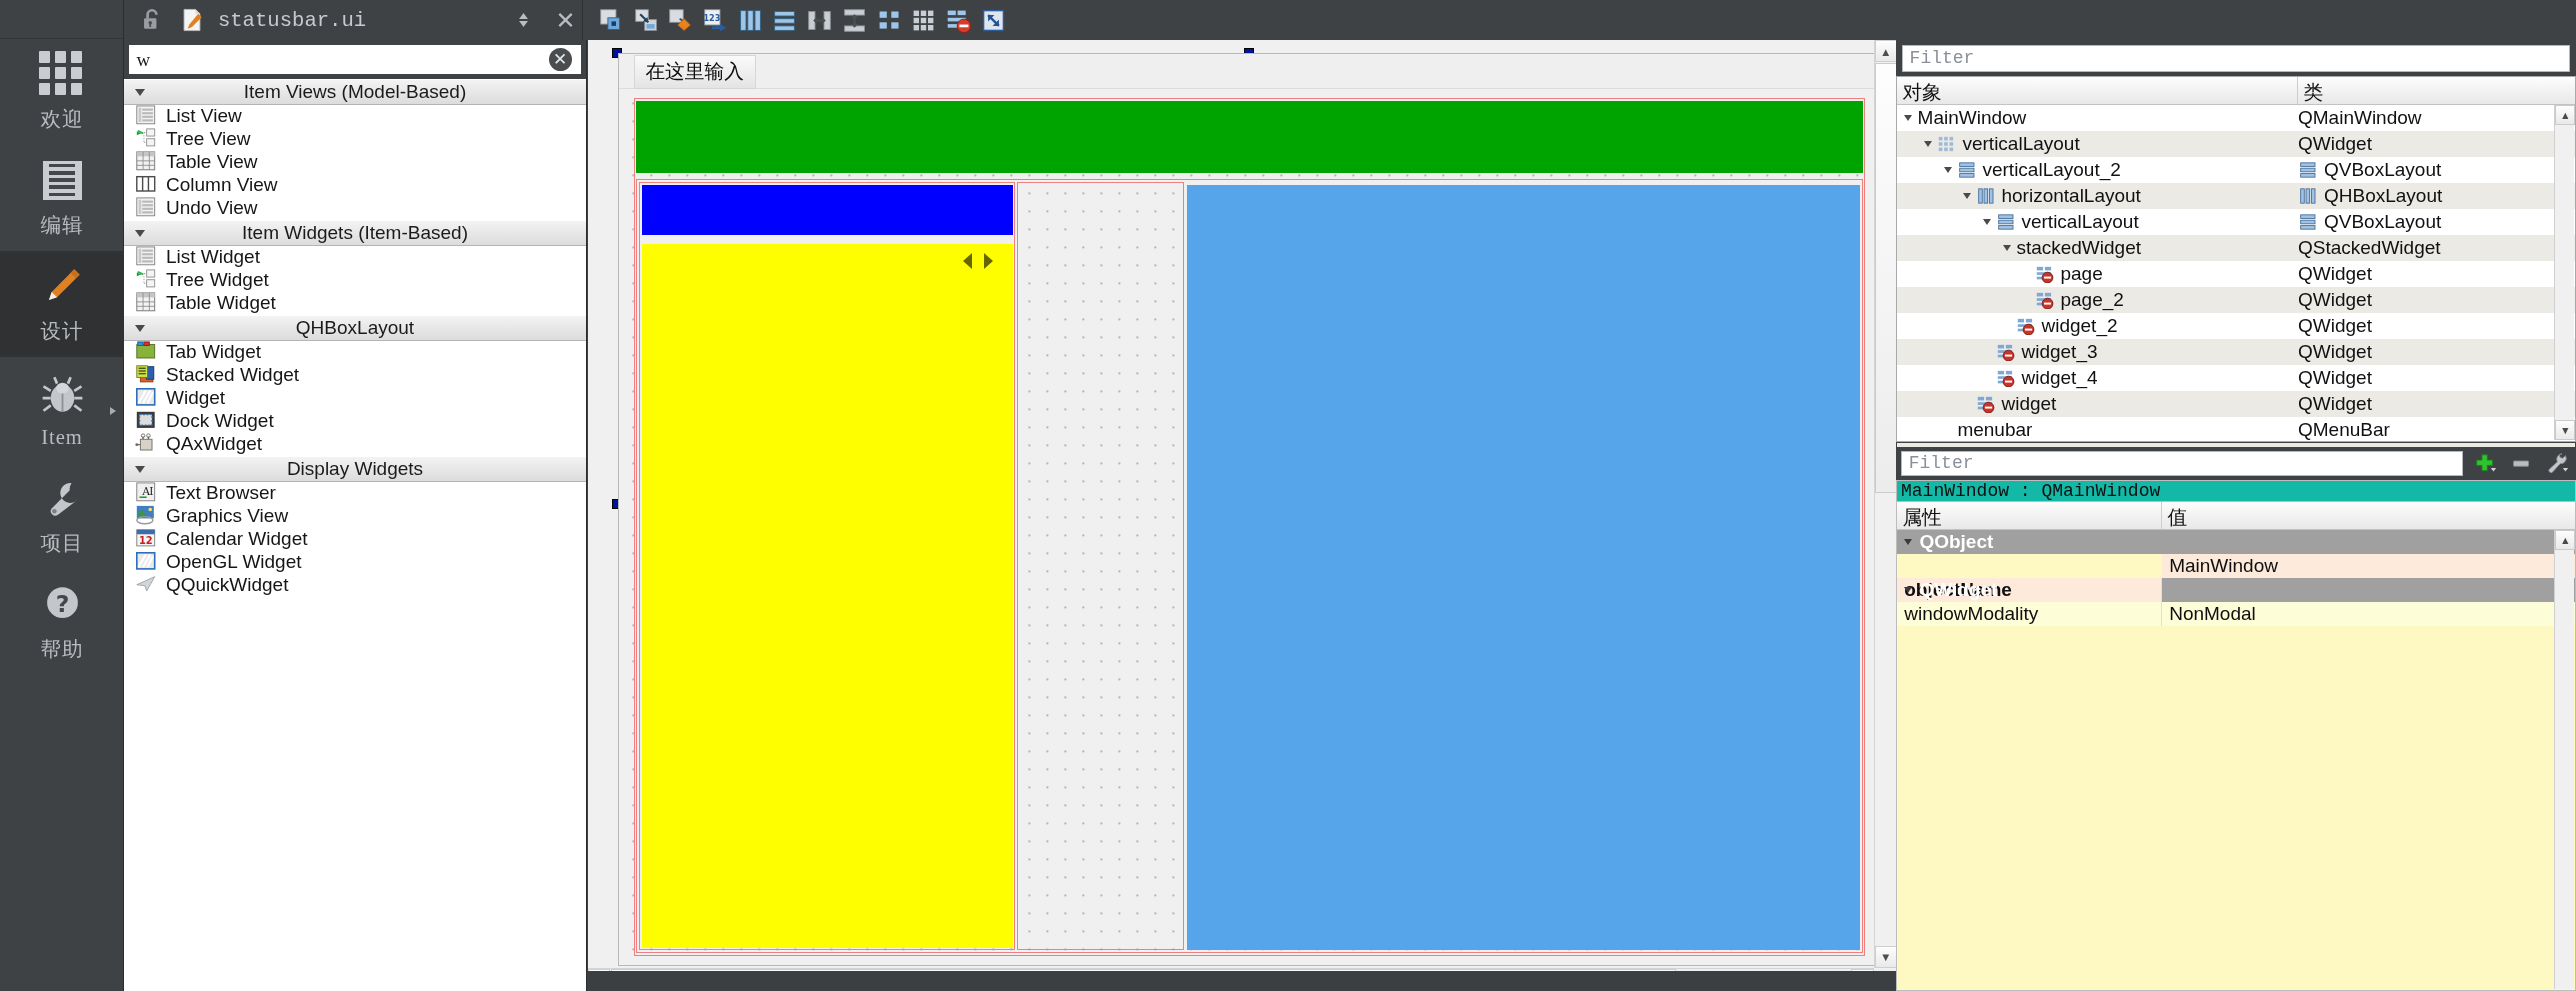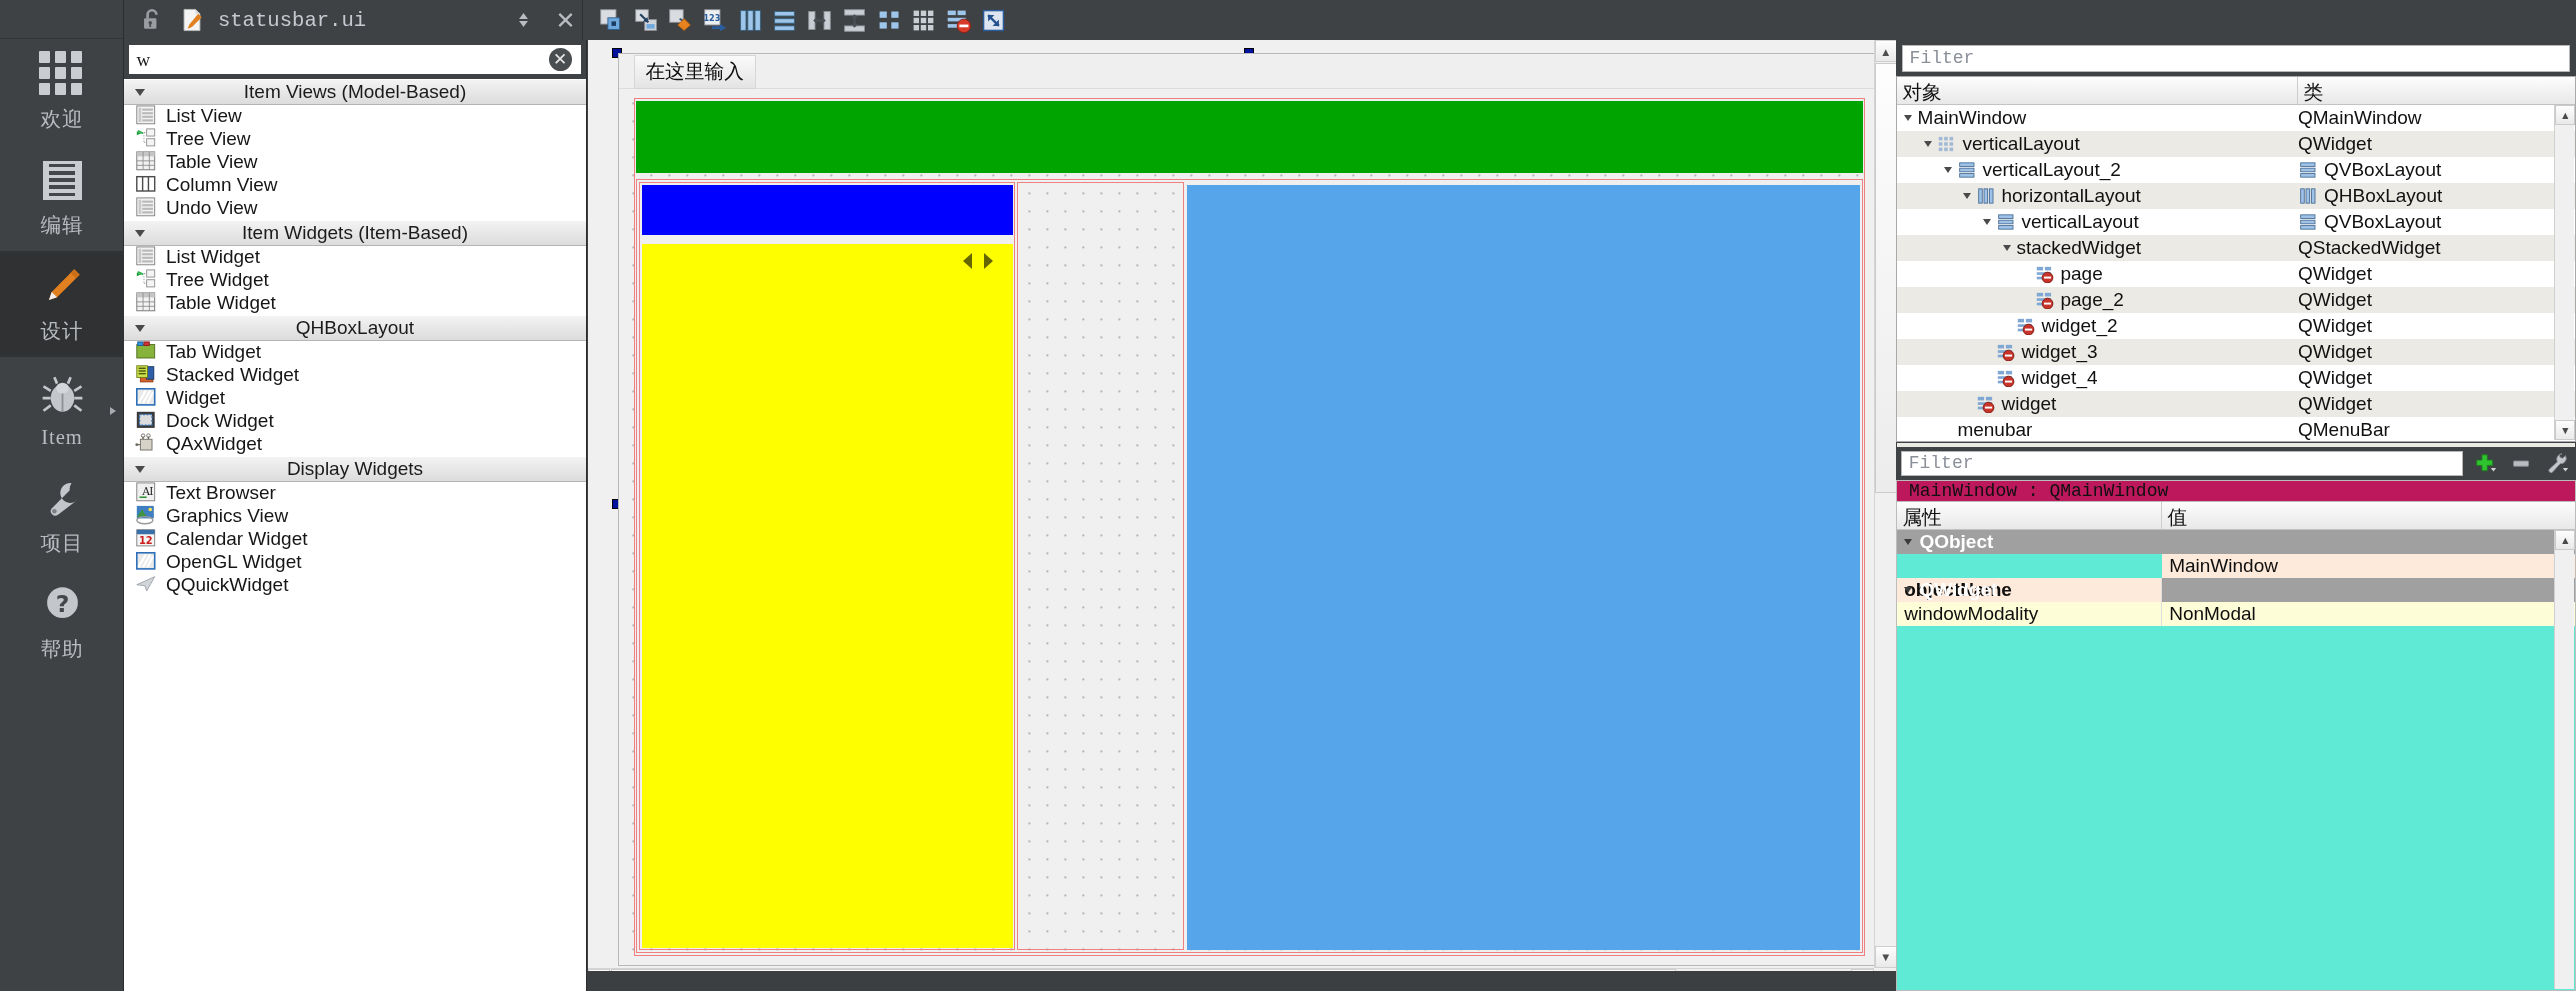--- a/index.html
+++ b/index.html
@@ -218,27 +218,27 @@
     background: #3f4245; display: flex; align-items: center; padding: 0 5.4px; gap: 9px;
   }
   #prop-filter {
     flex: 1; height: 25px; background: #fff; border: 0.9px solid #b6b6b6;
     display: flex; align-items: center; padding: 0 6.3px;
     font-family: "Liberation Mono", monospace; font-size: 18px; color: #8a8f99;
   }
   .pbtn { width: 27px; height: 25px; display:flex; align-items:center; justify-content:center; cursor:pointer;}
   #prop-obj-line {
     position: absolute; left: 0; right: 0; top: 440px; height: 21.5px;
-    background: #be185d; border: 0.9px solid #bcbcbc; border-bottom: none;
+    background: #14b8a6; border: 0.9px solid #bcbcbc; border-bottom: none;
     font-family: "Liberation Mono", monospace; font-size: 18px; color: #101010;
-    padding-left: 12px; display:flex; align-items:center;
+    padding-left: 4px; display:flex; align-items:center;
   }
   #prop-table {
     position: absolute; left: 0; right: 0; top: 461px; bottom: 0;
-    background: #5eead4; border: 0.9px solid #bcbcbc;
+    background: #fef9c3; border: 0.9px solid #bcbcbc;
   }
   .prop-head {
     display: flex; height: 28px; background: linear-gradient(#fdfdfd,#e8e8e8);
     border-bottom: 0.9px solid #c3c3c3; font-size: 19.7px; color: #121212;
   }
   .ph-name { width: 265px; border-right: 0.9px solid #cdcdcd; padding: 1.8px 0 0 5.4px;}
   .ph-val { flex: 1; padding: 1.8px 0 0 5.4px;}
   .prop-row { display: flex; height: 24px; align-items: center; font-size: 19px; color: #0f0f0f; }
   .prop-row .pr-name { width: 265px; padding-left: 7.2px; border-right: 0.9px solid #dedede; height:100%; display:flex; align-items:center;}
   .prop-row .pr-val { flex: 1; padding-left: 7.2px; height:100%; display:flex; align-items:center;}

